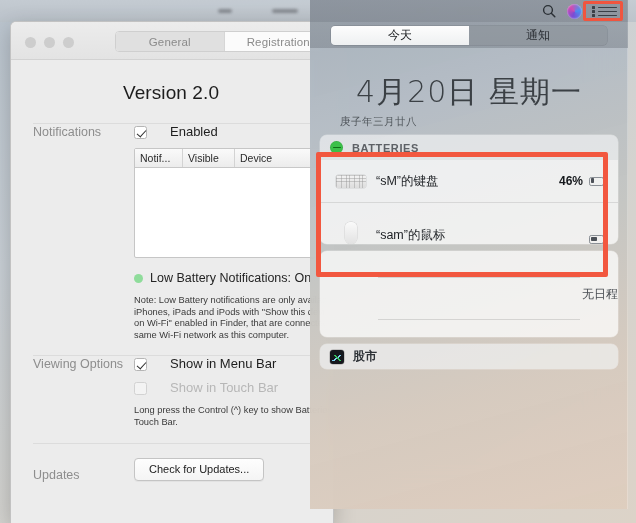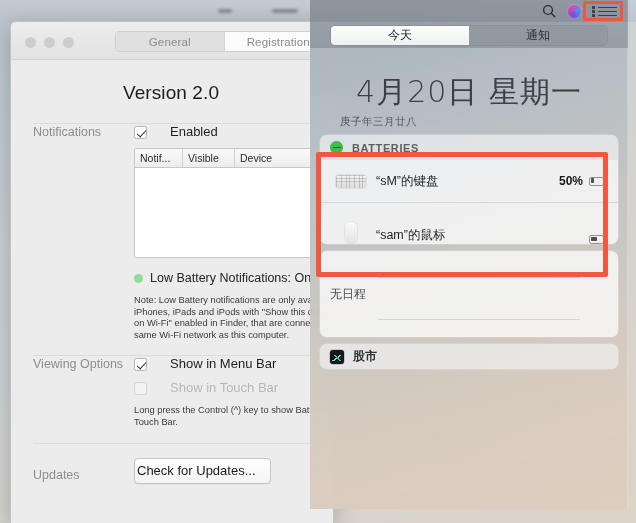--- a/index.html
+++ b/index.html
@@ -101,22 +101,22 @@
   .dot-green { width:9px; height:9px; border-radius:50%; background:#8fdc9b; flex:none; }
   .status-text { font-size:12.5px; color:#242424; }
 
   .note {
     margin-top:10px; font-size:9.3px; line-height:11.6px; color:#3a3a3a;
     white-space:nowrap;
   }
   .note span { display:block; }
 
   #btn-updates {
-    display:inline-block; padding:4px 14px 5px 2px;
-    font-size:13px; color:#1b1b1b; background:linear-gradient(180deg,#fefefe,#f4f4f4);
+    display:inline-block; padding:4px 14px 5px 14px;
+    font-size:11px; color:#1b1b1b; background:linear-gradient(180deg,#fefefe,#f4f4f4);
     border:1px solid #c4c4c4; border-radius:4px;
     box-shadow:0 1px 0 rgba(0,0,0,.04);
   }
 
   
   #notification-center {
     position:absolute; right:8px; top:0; width:318px; height:509px;
     background:
       linear-gradient(165deg, rgba(166,176,186,.97) 0%, rgba(180,188,196,.96) 22%,
                       rgba(196,197,194,.95) 48%, rgba(214,202,190,.95) 74%,
@@ -258,21 +258,21 @@
   .batt-glyph .cap {
     position:absolute; left:15.2px; top:2.6px; width:1.6px; height:3.6px;
     background:#8b9096; border-radius:0 1px 1px 0;
   }
   .batt-glyph .fill {
     position:absolute; left:1.7px; top:1.7px; height:4.6px;
     background:#4c5158; border-radius:.8px;
   }
 
   .cal-empty {
-    height:86px; display:flex; align-items:center; justify-content:flex-start;
+    height:86px; display:flex; align-items:center; justify-content:flex-end;
     position:relative;
   }
   .cal-empty .line {
     position:absolute; left:58px; right:38px; height:.5px; background:rgba(0,0,0,.12);
   }
   .cal-empty .line.t { top:26px; } .cal-empty .line.b { bottom:18px; }
   .cal-empty span { font-size:12px; color:#4a4e53; position:relative; padding-left:10px; }
 
   .weather-row {
     height:34px; display:flex; align-items:center; padding:0 14px;
@@ -434,21 +434,21 @@
         <div class="minus-badge"></div>
         <div class="htitle">BATTERIES</div>
       </div>
       <div class="widget-body">
 
         <div class="batt-row">
           <div class="dev-icon">
             <div class="kbd-icon"></div>
           </div>
           <div class="dev-name">“sM”的键盘</div>
-          <div class="batt-pct">50%</div>
+          <div class="batt-pct">46%</div>
           <div class="batt-glyph">
             <div class="shell"></div>
               <div class="cap"></div>
             <div class="fill" style="width:3.4px;"></div>
           </div>
         </div>
 
         <div class="batt-row">
           <div class="dev-icon">
             <div class="mouse-icon"></div>

